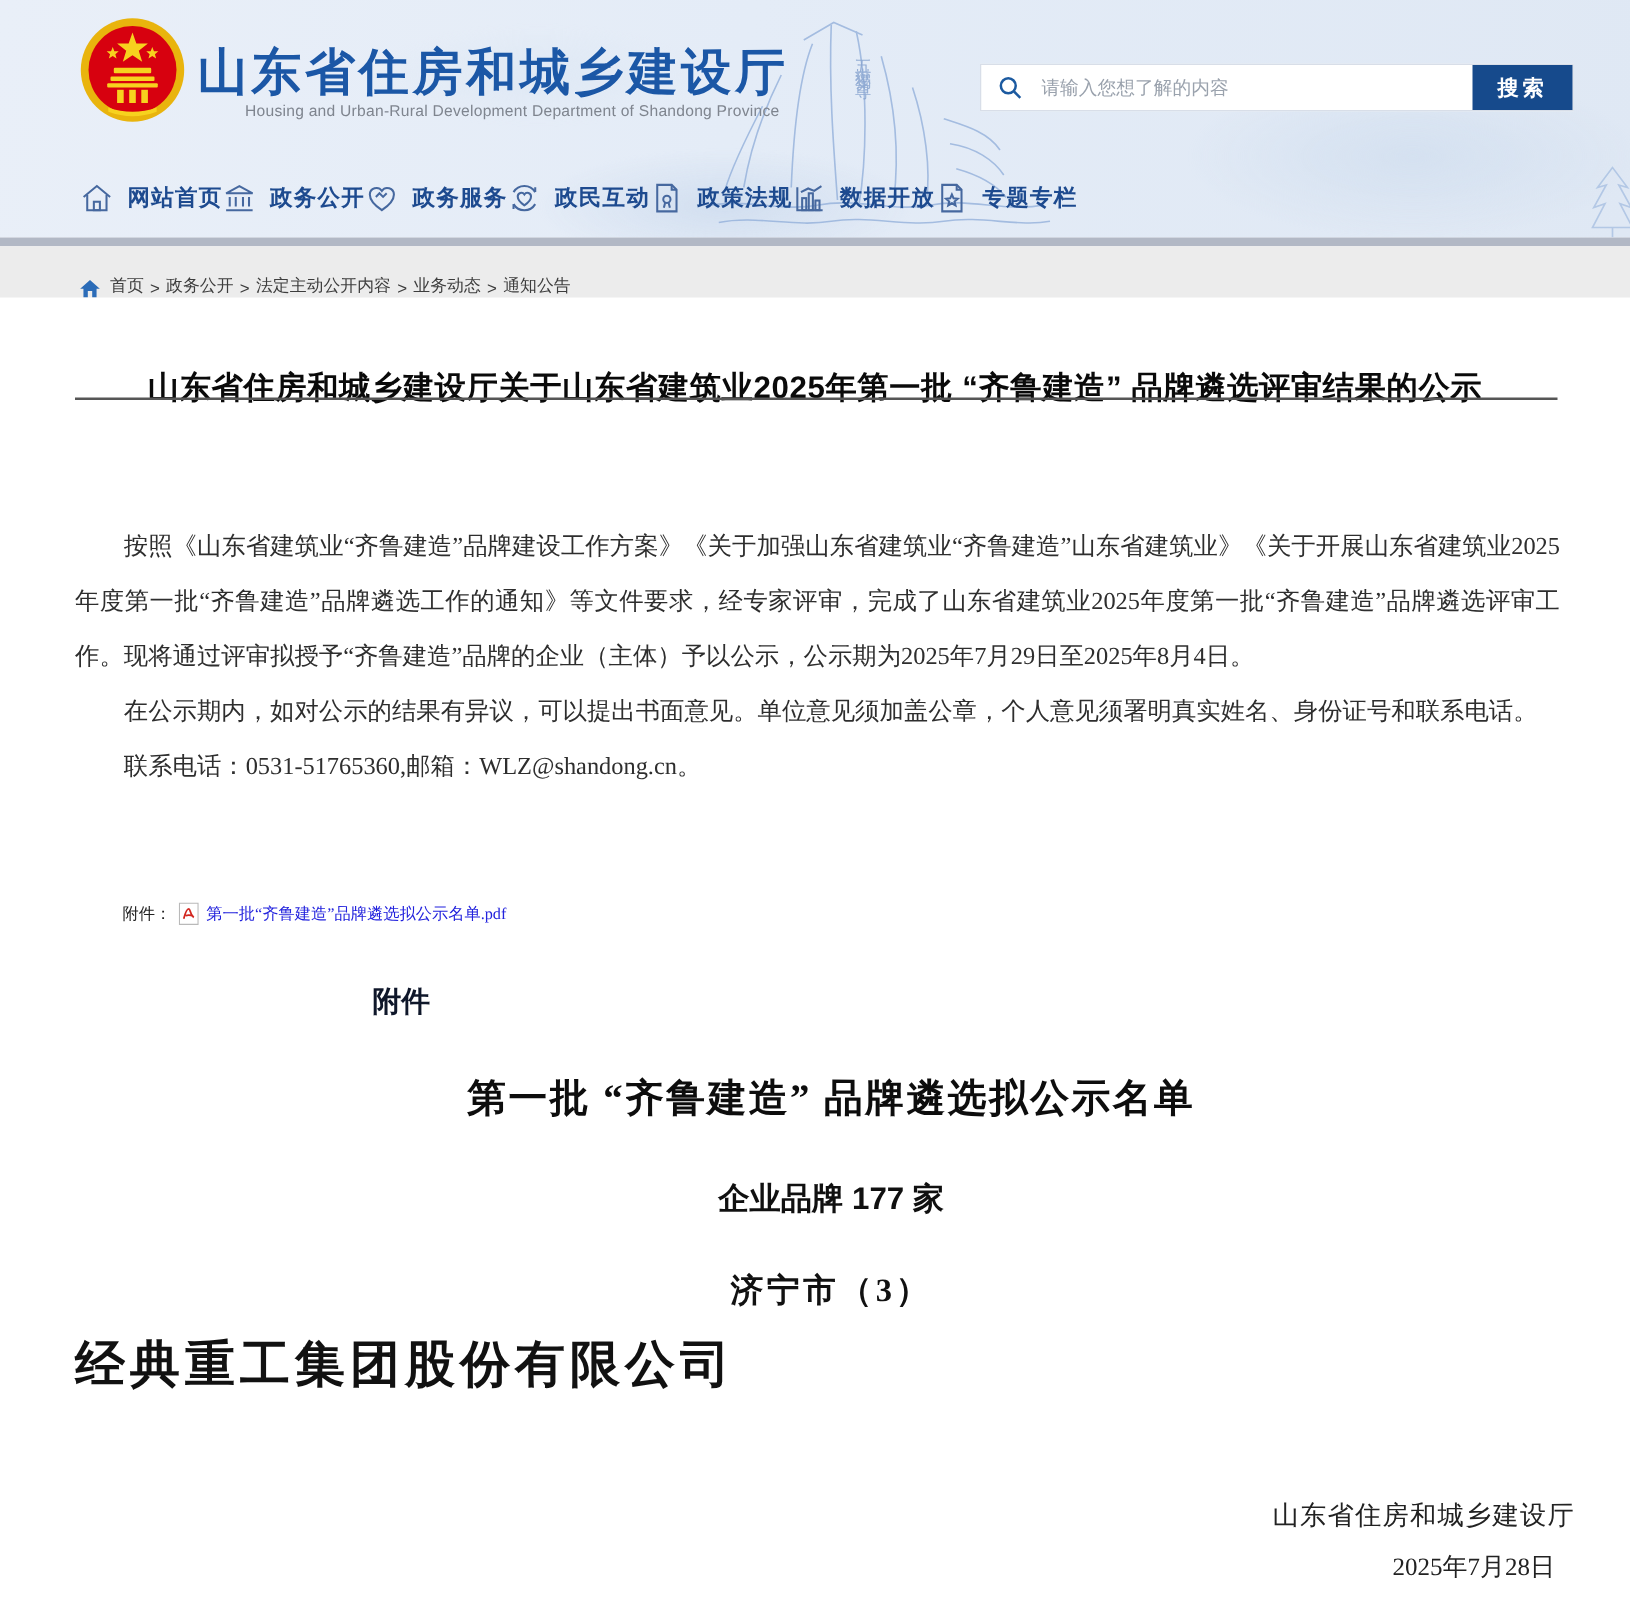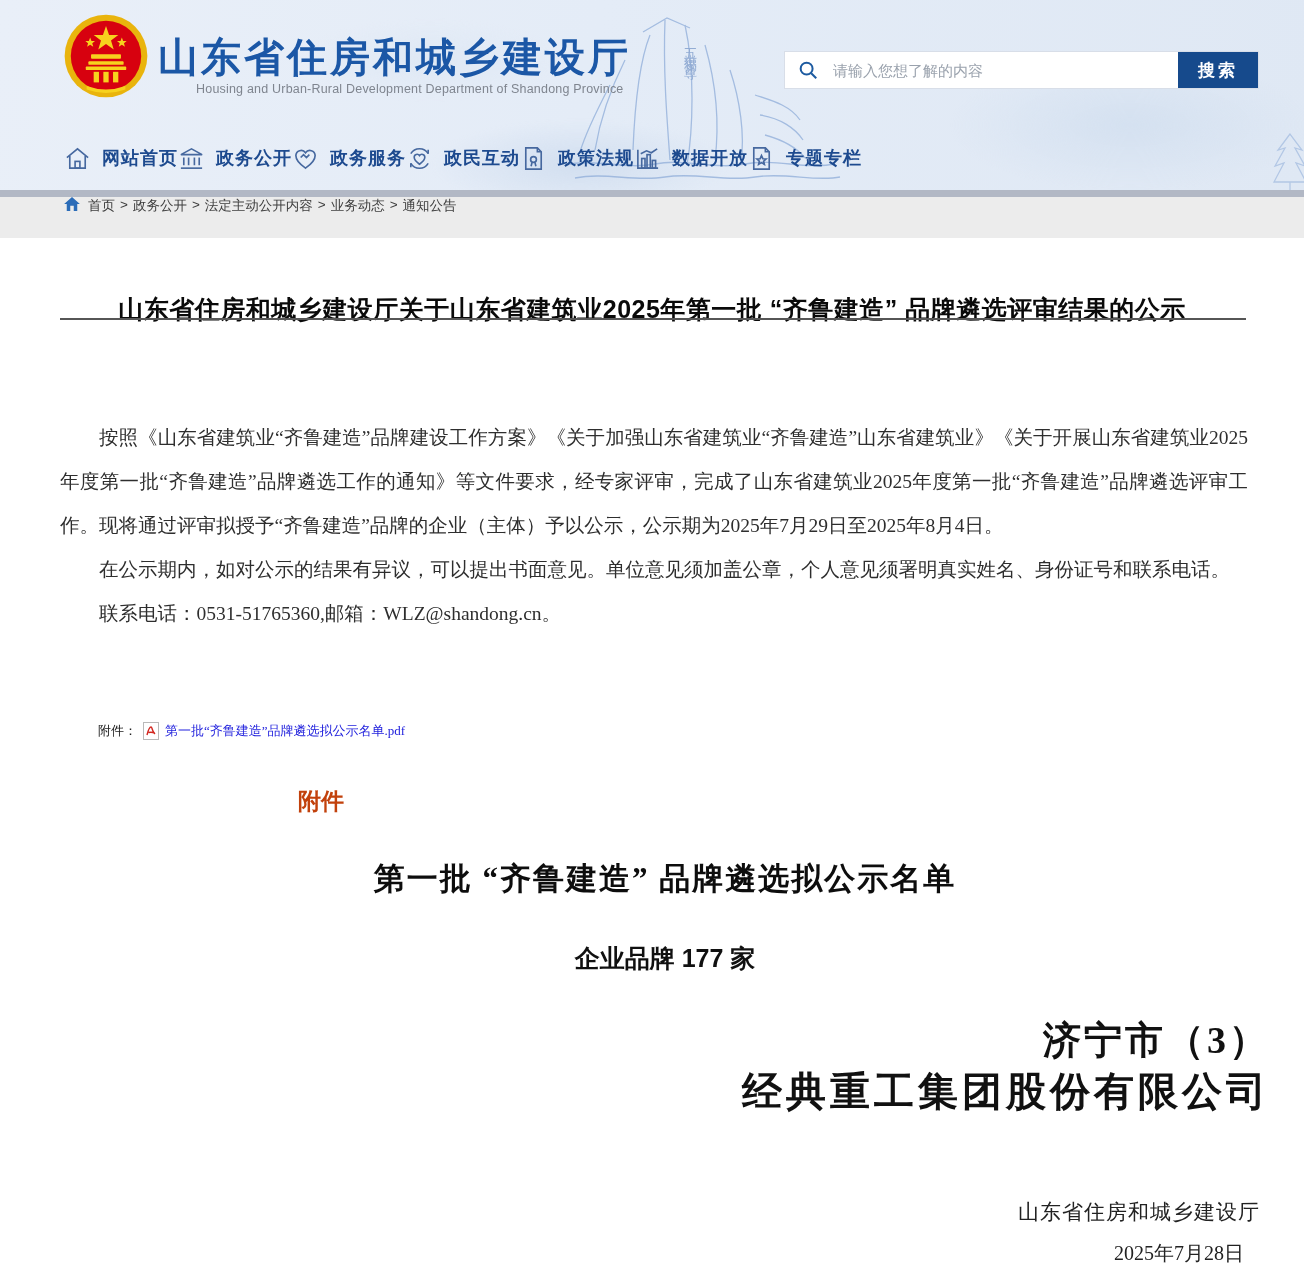--- a/index.html
+++ b/index.html
@@ -37,21 +37,21 @@
   .nav{position:absolute;left:64px;top:132px;width:1166px;height:52px;display:flex;
        justify-content:flex-start;align-items:center;}
   .nav-item{display:flex;align-items:center;gap:11px;cursor:pointer;}
   .nav-label{font-size:18px;font-weight:bold;color:#1d4a8f;letter-spacing:1px;}
   .nav-ic{width:27px;height:27px;display:block;}
 
   .header-strip{position:absolute;top:190px;left:0;width:1304px;height:7px;background:#b2b8c5;}
 
   
   .breadcrumb{position:absolute;top:197px;left:0;width:1304px;height:41px;background:#ececec;
-              display:flex;align-items:flex-start;padding-left:64px;box-sizing:border-box;gap:5px;
+              display:flex;align-items:flex-end;padding-left:64px;box-sizing:border-box;gap:5px;
               font-size:13.5px;color:#3d3d3d;}
   .crumb{cursor:pointer;}
   .crumb-sep{color:#3d3d3d;}
 
   
   .article-title{position:absolute;top:276px;left:52px;width:1200px;text-align:center;
                  font-size:25px;font-weight:bold;color:#0a0a0a;letter-spacing:.5px;
                  font-family:"Liberation Sans",sans-serif;}
   .title-rule{position:absolute;top:318px;left:60px;width:1186px;border-top:2px solid #565656;}
   .meta-row{position:absolute;top:340px;left:60px;width:1186px;height:30px;font-size:14.5px;color:#333;}
@@ -71,28 +71,28 @@
 
   .attachment{position:absolute;top:722px;left:98px;display:flex;align-items:center;gap:4px;
               font-family:"Liberation Serif",serif;font-size:13px;color:#222;}
   .pdf-ic{width:16px;height:18px;margin:0 2px;}
   .attachment a{color:#2222dd;text-decoration:none;cursor:pointer;}
 
   
   .doc{position:absolute;top:0;left:0;width:1304px;height:1280px;pointer-events:none;
        font-family:"Liberation Serif","DejaVu Serif",serif;color:#111;}
   .doc-annex{position:absolute;top:786px;left:298px;font-size:23px;font-weight:bold;
-             font-family:"Liberation Sans",sans-serif;color:#c2410c;}
+             font-family:"Liberation Sans",sans-serif;color:#0f172a;}
   .doc-title{position:absolute;top:858px;left:60px;width:1210px;text-align:center;
              font-size:31px;font-weight:bold;letter-spacing:2px;color:#0d0d0d;}
   .doc-count{position:absolute;top:942px;left:60px;width:1210px;text-align:center;
              font-size:25px;font-weight:bold;font-family:"Liberation Sans",sans-serif;color:#101010;}
-  .doc-city{position:absolute;top:1015px;left:60px;width:1210px;text-align:right;
-            font-size:38px;font-weight:bold;letter-spacing:3px;}
-  .doc-company{position:absolute;top:1064px;left:60px;width:1210px;text-align:right;
+  .doc-city{position:absolute;top:1015px;left:60px;width:1210px;text-align:center;
+            font-size:26px;font-weight:bold;letter-spacing:3px;}
+  .doc-company{position:absolute;top:1064px;left:60px;width:1210px;text-align:left;
                font-size:40px;font-weight:bold;letter-spacing:4px;}
   .doc-org{position:absolute;top:1198px;right:44px;font-size:21px;letter-spacing:1px;color:#222;}
   .doc-date{position:absolute;top:1240px;right:60px;font-size:20px;color:#222;}
 </style>
 </head>
 <body>
 
 <div class="page">
 
   <div class="header">

